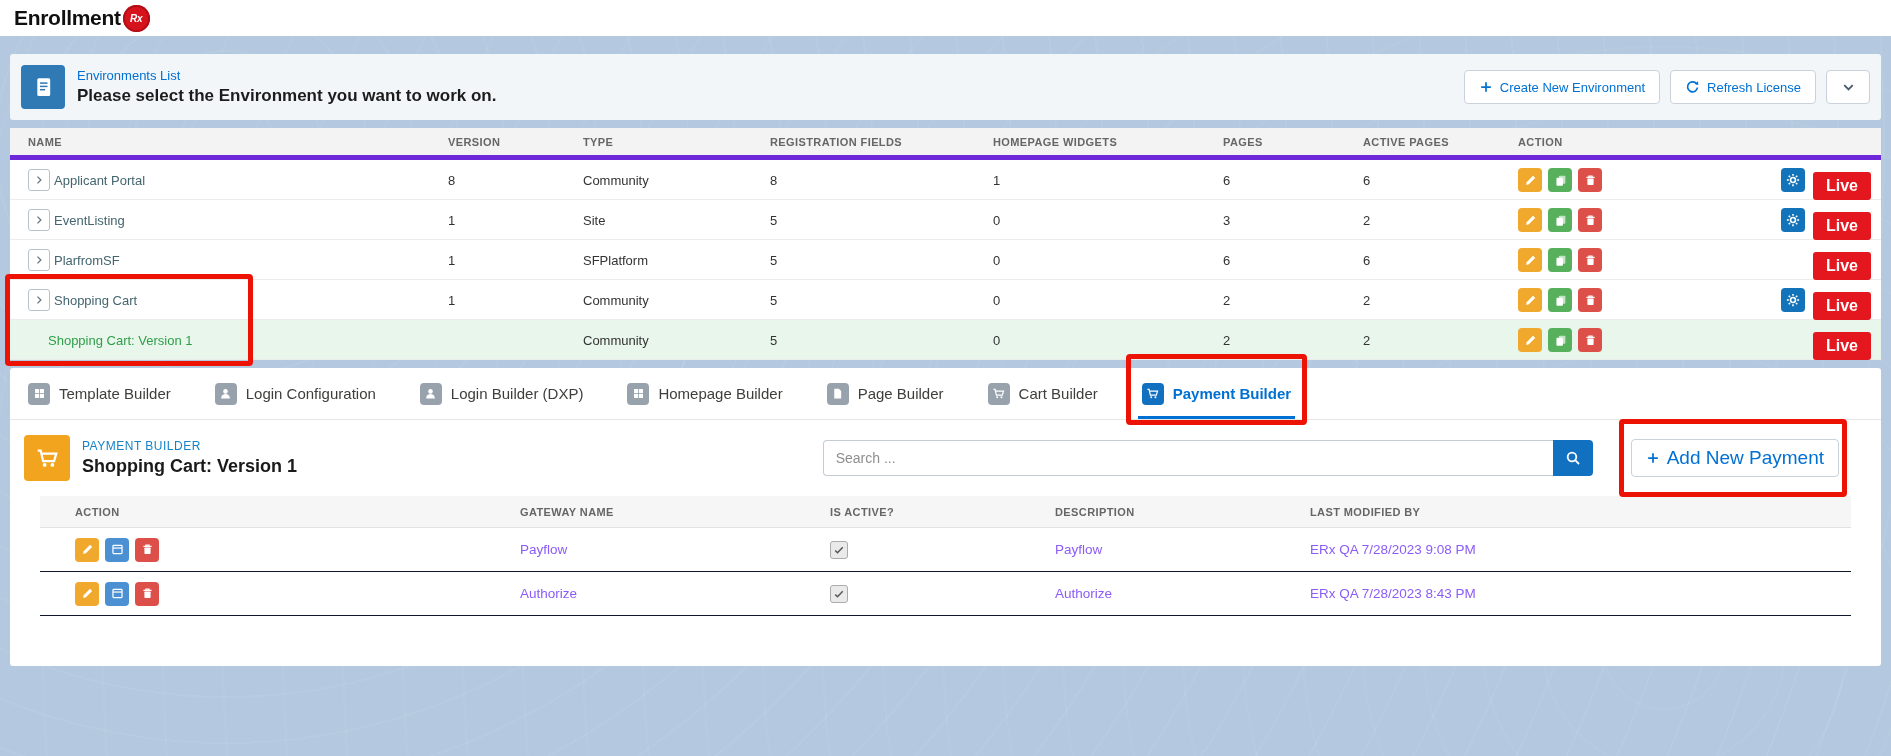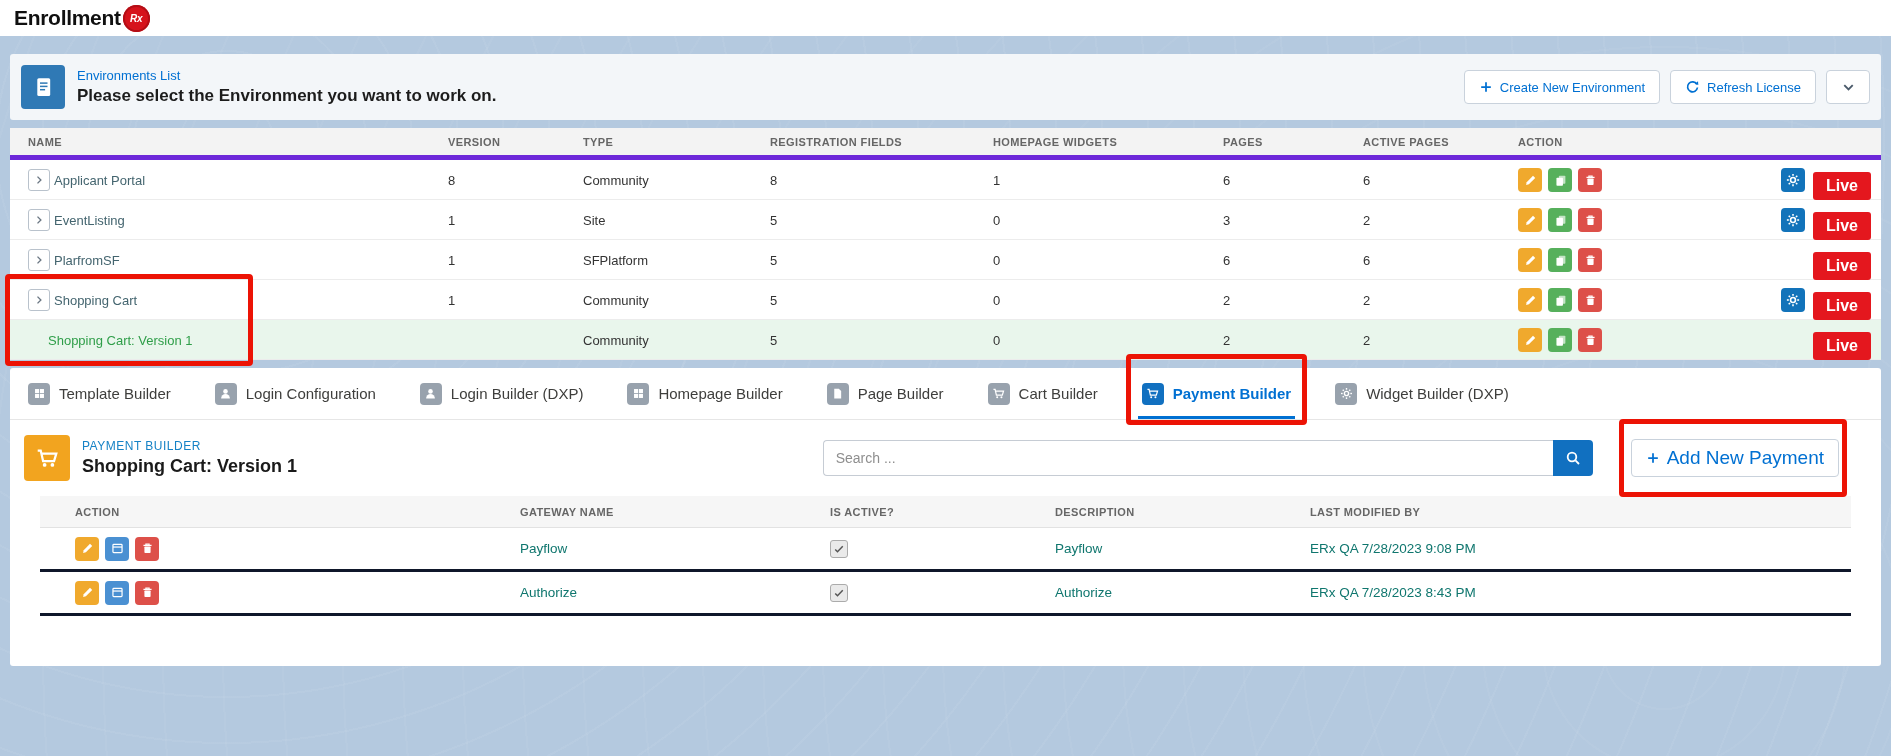--- a/index.html
+++ b/index.html
@@ -76,21 +76,21 @@
   .search-input::placeholder { color:#8e8e8e; }
   .search-btn { width:40px; height:36px; background:#1170c0; border:none; border-radius:0 4px 4px 0;
     display:flex; align-items:center; justify-content:center; cursor:pointer; }
   .add-wrap { position:relative; margin-right:28px; }
   .add-btn { height:38px; font-size:19px;gap:7px; }
 
   .pay-table { margin:0 30px; }
   .pay-grid { display:grid; grid-template-columns:445px 310px 225px 255px 1fr; align-items:center; }
   .pay-grid-head { height:32px; background:#f6f6f6; border-bottom:1px solid #e2e2e2; }
   .pth { font-size:11px; font-weight:bold; color:#666; letter-spacing:.4px; padding-left:35px; }
-  .pay-row { height:44px; border-bottom:3px solid #0f172a; font-size:13.5px; color:#0f766e; }
+  .pay-row { height:44px; border-bottom:1px solid #0f172a; font-size:13.5px; color:#8b5cf6; }
   .pcell { padding-left:35px; }
   .pact { display:flex; align-items:center; gap:6px; padding-left:35px; }
   .checkbox { width:18px; height:18px; background:#eaeaea; border:1px solid #ababab; border-radius:3px;
     display:flex; align-items:center; justify-content:center; }
 
   
   .anno { position:absolute; border:5px solid #ec1305; border-radius:4px; pointer-events:none; z-index:60; }
   #anno-env { left:-5px; top:114px; width:248px; height:92px; }
   #anno-tab { left:-16px; right:-16px; top:-14px; bottom:-6px; }
   #anno-add { left:-12px; right:-8px; top:-20px; bottom:-20px; }
@@ -465,38 +465,20 @@
         <span class="tab-ic">
             <svg width="13" height="13" viewBox="0 0 16 16">
               <path d="M1.8 3h2l1.6 7h7.3l1.5-5H4.8" fill="none" stroke="#fff" stroke-width="1.5"></path>
               <circle cx="6.4" cy="12.6" r="1.25" fill="#fff"></circle>
               <circle cx="11.6" cy="12.6" r="1.25" fill="#fff"></circle>
             </svg>
           </span>
         <span>Payment Builder</span>
         <div class="anno" id="anno-tab"></div>
       </div>
-      <div class="tab">
-        <span class="tab-ic">
-            <svg width="13" height="13" viewBox="0 0 16 16">
-              <circle cx="8" cy="8" r="2.6" fill="none" stroke="#fff" stroke-width="1.7"></circle>
-              <g stroke="#fff" stroke-width="1.7">
-                <line x1="8" y1="1.2" x2="8" y2="3.3"></line>
-                <line x1="8" y1="12.7" x2="8" y2="14.8"></line>
-                <line x1="1.2" y1="8" x2="3.3" y2="8"></line>
-                <line x1="12.7" y1="8" x2="14.8" y2="8"></line>
-                <line x1="3.3" y1="3.3" x2="4.7" y2="4.7"></line>
-                <line x1="11.3" y1="11.3" x2="12.7" y2="12.7"></line>
-                <line x1="3.3" y1="12.7" x2="4.7" y2="11.3"></line>
-                <line x1="11.3" y1="4.7" x2="12.7" y2="3.3"></line>
-              </g>
-            </svg>
-          </span>
-        <span>Widget Builder (DXP)</span>
-      </div>
     </div>
 
     <div class="pay-head">
       <div class="pay-icon">
         <svg width="24" height="24" viewBox="0 0 16 16">
           <path d="M1.8 3h2l1.6 7h7.3l1.5-5H4.8" fill="none" stroke="#fff" stroke-width="1.5"></path>
           <circle cx="6.4" cy="12.6" r="1.25" fill="#fff"></circle>
             <circle cx="11.6" cy="12.6" r="1.25" fill="#fff"></circle>
         </svg>
       </div>

